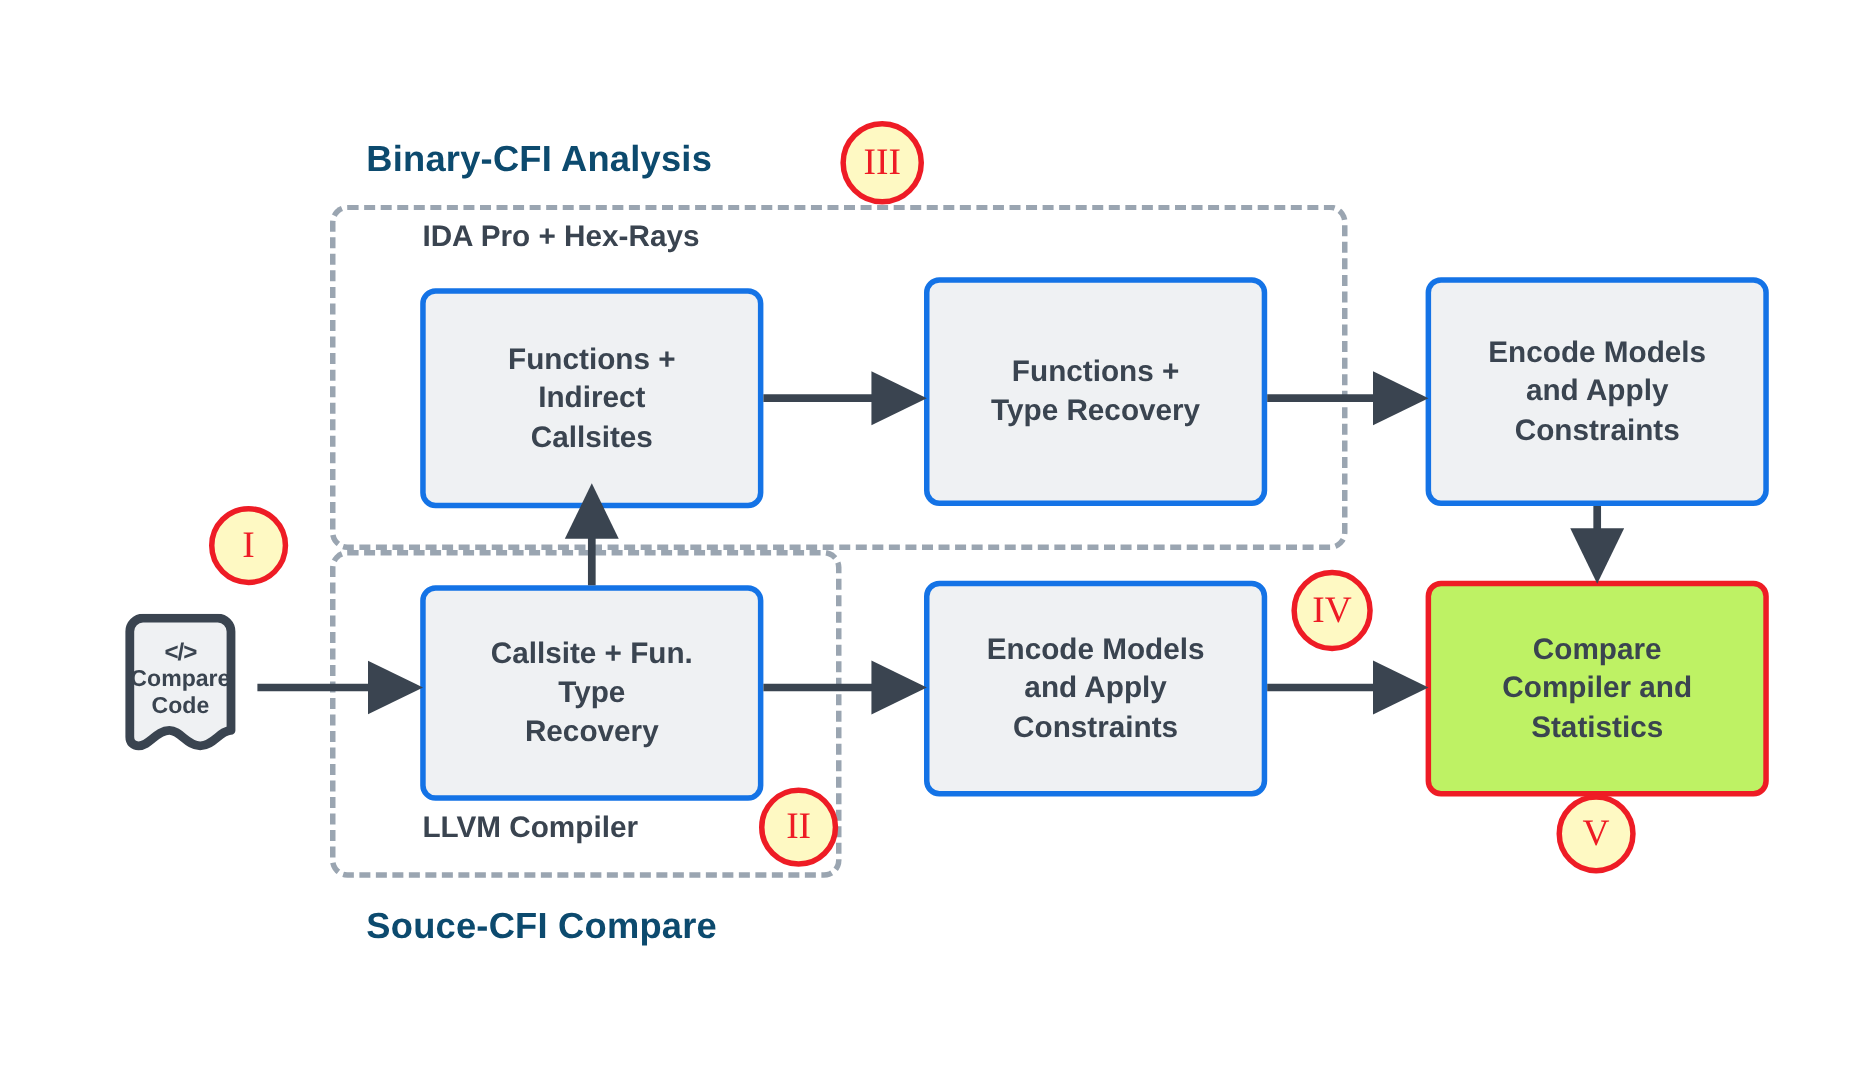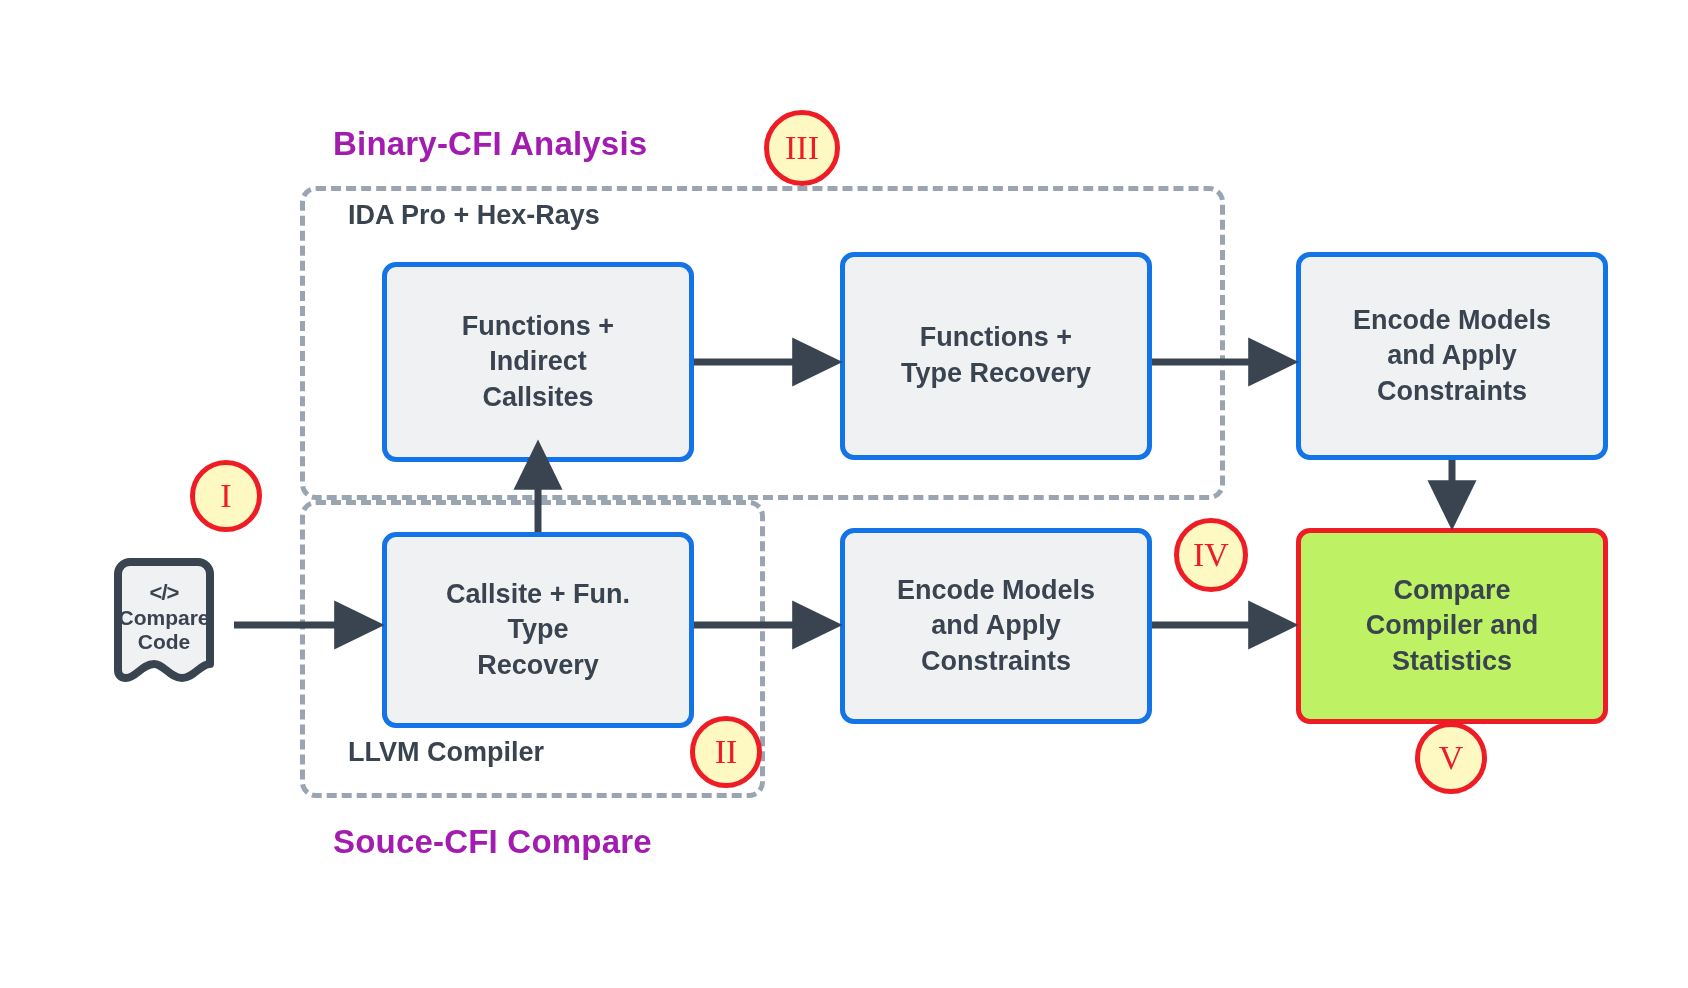--- a/index.html
+++ b/index.html
@@ -43,34 +43,35 @@
     top: 500px;
     width: 465px;
     height: 298px;
   }
 
   
   .group-title {
     position: absolute;
     font-size: 33px;
     font-weight: bold;
-    color: #a21caf;
+    color: #0c4a6e;
     white-space: nowrap;
     letter-spacing: 0.2px;
   }
   #title-binary { left: 333px; top: 125px; }
   #title-source { left: 333px; top: 823px; }
 
   
   .group-caption {
     position: absolute;
     font-size: 27px;
     font-weight: bold;
     color: #3a4450;
     white-space: nowrap;
+    margin-left: 36px;
   }
   #caption-ida  { left: 348px; top: 200px; }
   #caption-llvm { left: 348px; top: 737px; }
 
   
   .pbox {
     position: absolute;
     box-sizing: border-box;
     border: 5px solid #1473e6;
     background: #eff1f3;

